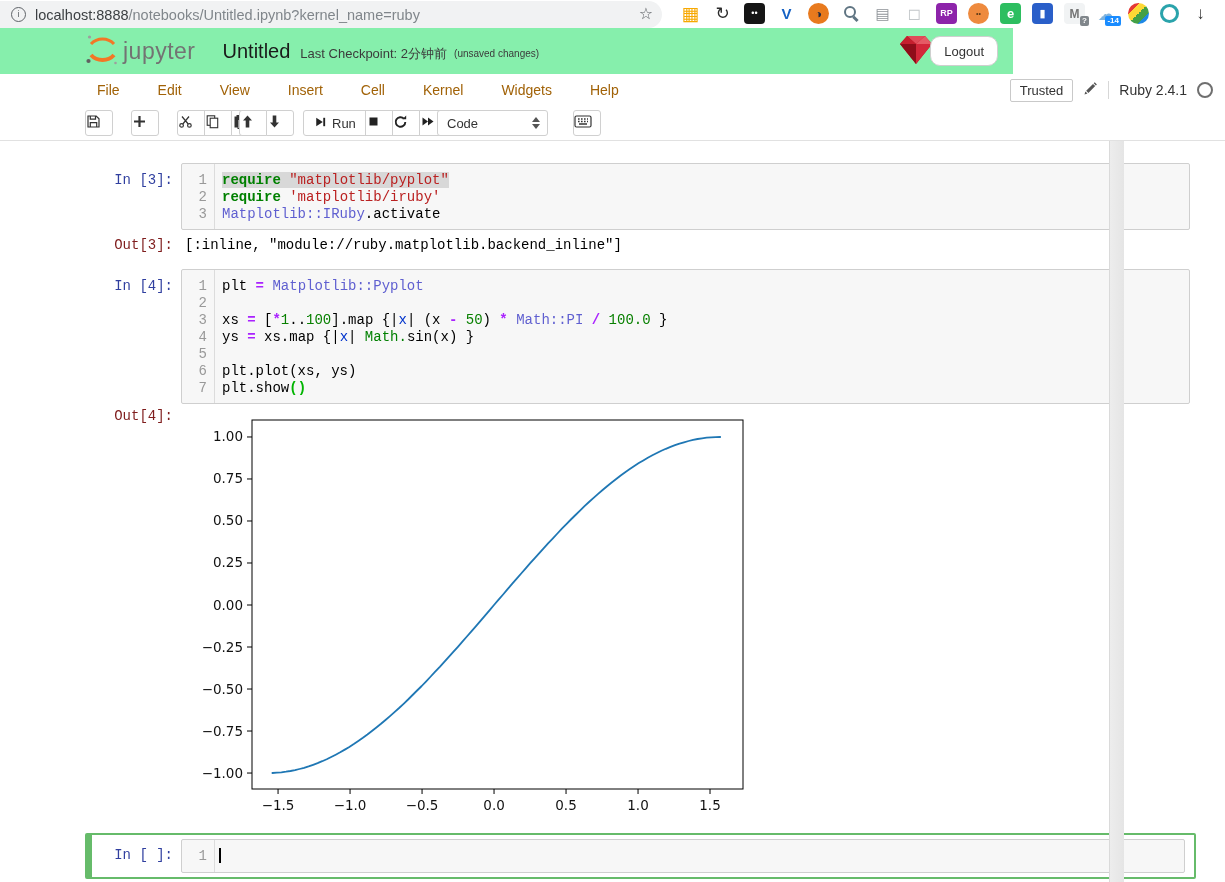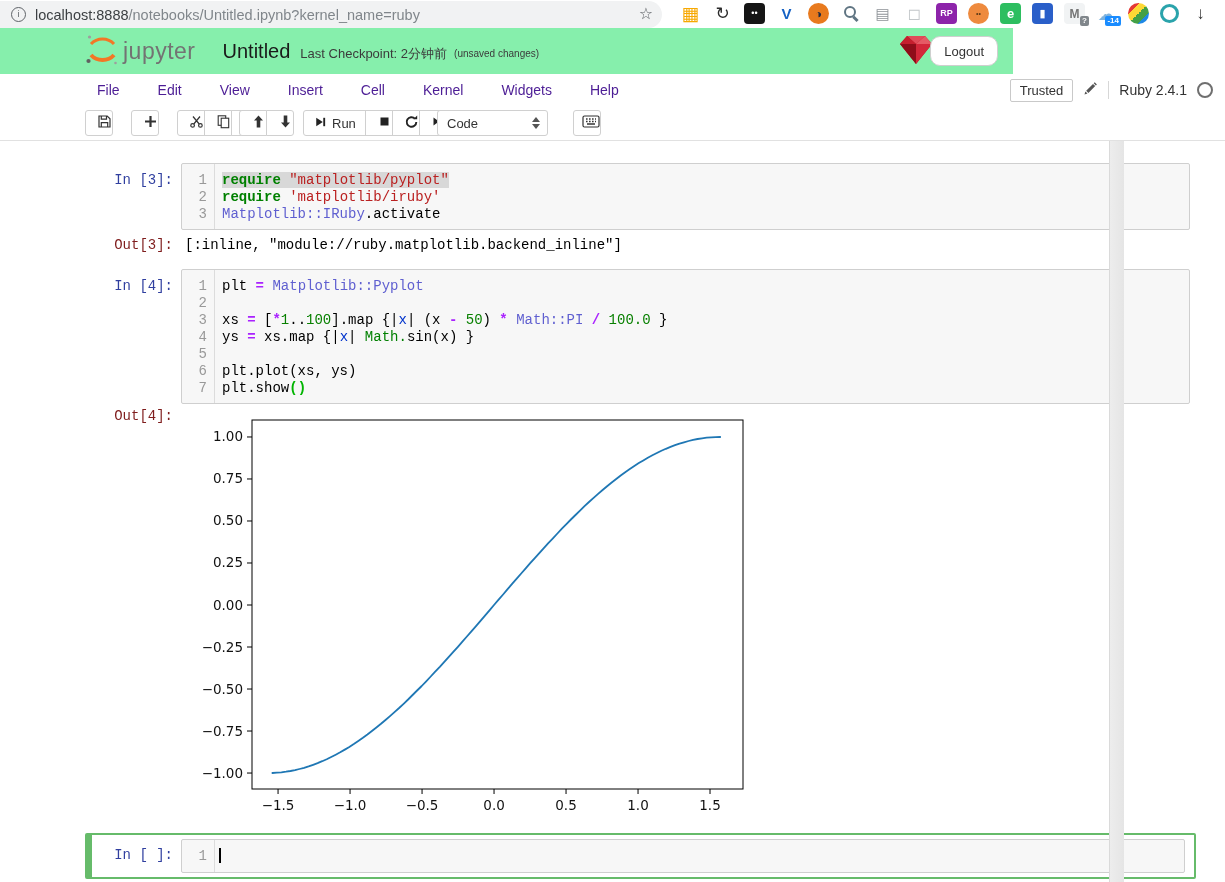--- a/index.html
+++ b/index.html
@@ -39,33 +39,33 @@
   .chkpt{font-size:13px;color:#3b3b3b;margin-left:10px;padding-top:5px;}
   .unsaved{font-size:10px;color:#3b3b3b;margin-left:7px;padding-top:5px;}
   .gem{position:absolute;right:78px;top:4px;}
   .logout{position:absolute;right:15px;top:8px;height:30px;padding:0 13px;border:1px solid #cfcfcf;
           border-radius:10px;background:#fff;font-size:13px;color:#333;}
 
   
   .menubar{position:absolute;top:74px;left:0;width:1225px;height:32px;background:#fff;}
   .band-left{position:absolute;left:0;top:74px;width:78px;height:67px;background:#f7f7f7;}
   #menu{position:absolute;left:78px;top:0;height:32px;display:flex;align-items:center;}
-  .menu-item{padding:4px 19px;font-size:14px;color:#4c1d95;cursor:pointer;}
+  .menu-item{padding:4px 19px;font-size:14px;color:#a16207;cursor:pointer;}
   .menu-right{position:absolute;right:12px;top:0;height:32px;display:flex;align-items:center;gap:10px;}
   .trusted{border:1px solid #c9c9c9;border-radius:2px;padding:3px 9px;font-size:13px;color:#333;background:#fff;}
   .vdiv{width:1px;height:18px;background:#d7d7d7;}
   .kernel-name{font-size:14px;color:#333;}
   .kcircle{width:12px;height:12px;border:2px solid #6f6f6f;border-radius:50%;}
 
   
   .toolbar{position:absolute;top:106px;left:0;width:1225px;height:35px;background:#fff;
            border-bottom:1px solid #e1e1e1;box-sizing:border-box;}
   .tgroup{position:absolute;top:4px;height:26px;display:flex;}
   .tbtn{min-width:28px;height:26px;border:1px solid #d0d0d0;background:#fff;display:flex;
-        align-items:center;justify-content:flex-end;box-sizing:border-box;cursor:pointer;}
+        align-items:center;justify-content:space-between;box-sizing:border-box;cursor:pointer;}
   .tgroup .tbtn + .tbtn{margin-left:-1px;}
   .tgroup .tbtn:first-child{border-radius:3px 0 0 3px;}
   .tgroup .tbtn:last-child{border-radius:0 3px 3px 0;}
   .tgroup .tbtn:only-child{border-radius:3px;}
   .run-btn{padding:0 9px;gap:5px;font-size:13px;color:#333;}
   .select-box{position:absolute;left:437px;top:4px;width:111px;height:26px;border:1px solid #d0d0d0;
               border-radius:3px;background:#fff;font-size:13px;color:#333;display:flex;
               align-items:center;padding-left:9px;box-sizing:border-box;}
   .updown{position:absolute;right:7px;top:6px;display:flex;flex-direction:column;gap:2px;}
   .tri-up{width:0;height:0;border-left:4px solid transparent;border-right:4px solid transparent;

